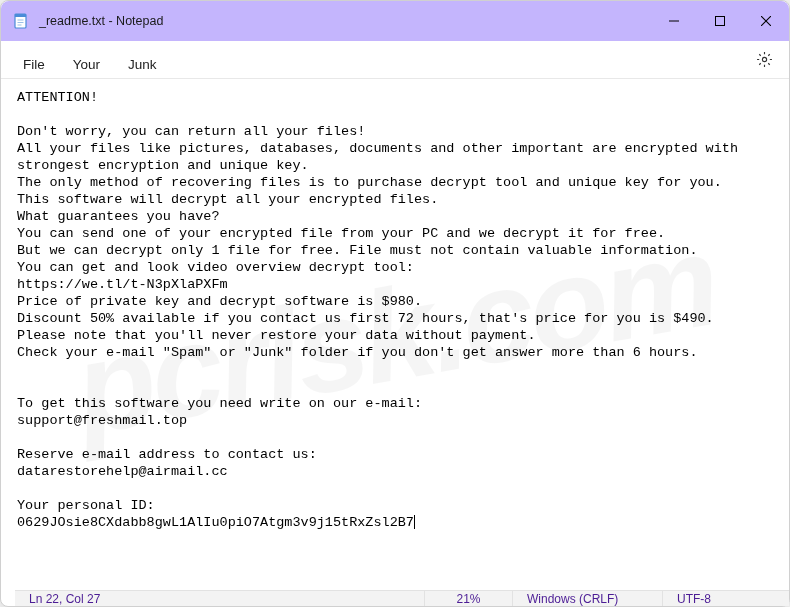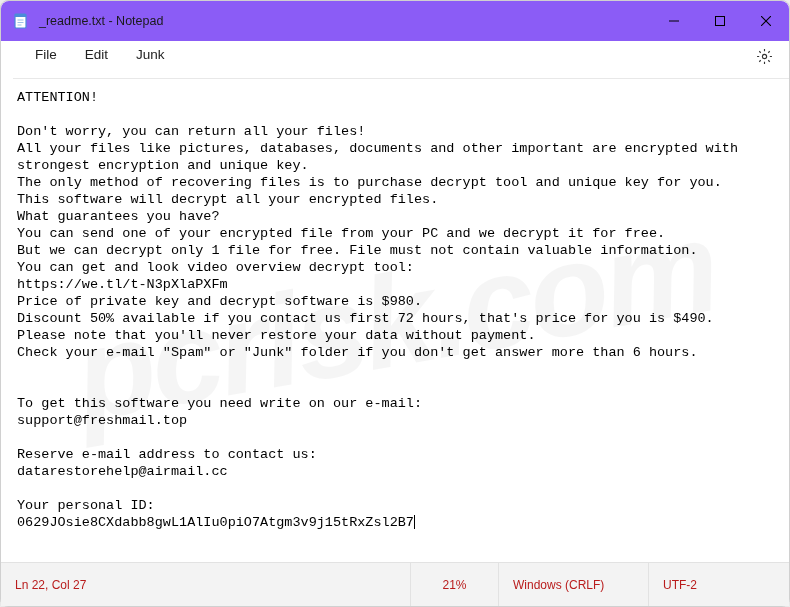--- a/index.html
+++ b/index.html
@@ -18,21 +18,21 @@
       border-radius: 8px;
       display: flex;
       flex-direction: column;
       box-shadow: 0 2px 8px rgba(0,0,0,0.08);
     }
     .titlebar {
       display: flex;
       align-items: center;
       height: 40px;
       padding: 0 0 0 12px;
-      background: #8b5cf6;
+      background: #c4b5fd;
       border-radius: 8px 8px 0 0;
     }
     .app-icon {
       width: 16px;
       height: 16px;
       margin-right: 10px;
       flex-shrink: 0;
     }
     .title-text {
       font-size: 12.5px;
@@ -49,26 +49,25 @@
       display: flex;
       align-items: center;
       justify-content: center;
       font-size: 11px;
       color: #000;
       cursor: default;
     }
     .win-btn svg { pointer-events: none; }
     .menubar {
       display: flex;
-      align-items: flex-start;
+      align-items: flex-end;
       height: 38px;
       padding: 0 8px;
       border-bottom: 1px solid #e8e8e8;
       background: #fff;
-      margin-left: 12px;
     }
     .menu-item {
       padding: 6px 14px;
       font-size: 13.5px;
       color: #222;
       cursor: default;
     }
     .menu-spacer { flex: 1; }
     .settings-btn {
       width: 34px;
@@ -93,25 +92,26 @@
       display: inline-block;
       width: 1px;
       height: 14px;
       background: #000;
       vertical-align: middle;
       margin-left: 0;
     }
     .statusbar {
       display: flex;
       align-items: center;
-      height: 44px;
+      height: 16px;
       background: #f3f3f3;
       border-top: 1px solid #e2e2e2;
       font-size: 12px;
-      color: #b91c1c;
+      color: #4c1d95;
+      margin-left: 14px;
     }
     .status-cell {
       padding: 0 14px;
       height: 100%;
       display: flex;
       align-items: center;
       border-right: 1px solid #e2e2e2;
     }
     .status-cell.first { flex: 0 0 410px; border-left: none; }
     .status-cell.zoom { flex: 0 0 88px; justify-content: center; }
@@ -162,21 +162,21 @@
         <svg width="10" height="10">
             <line x1="0" y1="0" x2="10" y2="10" stroke="#000" stroke-width="1.1"></line>
             <line x1="10" y1="0" x2="0" y2="10" stroke="#000" stroke-width="1.1"></line>
           </svg>
       </div>
     </div>
   </div>
 
   <div class="menubar">
     <div class="menu-item">File</div>
-    <div class="menu-item">Edit</div>
+    <div class="menu-item">Your</div>
     <div class="menu-item">Junk</div>
     <div class="menu-spacer"></div>
     <div class="settings-btn">
       <span>
         <svg width="17" height="17" viewBox="0 0 24 24" fill="none" stroke="#333" stroke-width="1.6">
           <circle cx="12" cy="12" r="3"></circle>
           <path d="M12 1.5v3M12 19.5v3M4.6 4.6l2.1 2.1M17.3 17.3l2.1 2.1M1.5 12h3M19.5 12h3M4.6 19.4l2.1-2.1M17.3 6.7l2.1-2.1"></path>
         </svg>
       </span>
     </div>
@@ -206,16 +206,16 @@
 Reserve e-mail address to contact us:
 datarestorehelp@airmail.cc
 
 Your personal ID:
 0629JOsie8CXdabb8gwL1AlIu0piO7Atgm3v9j15tRxZsl2B7</span><span class="caret"></span></div>
 
   <div class="statusbar">
     <div class="status-cell first">Ln 22, Col 27</div>
     <div class="status-cell zoom">21%</div>
     <div class="status-cell le">Windows (CRLF)</div>
-    <div class="status-cell enc">UTF-2</div>
+    <div class="status-cell enc">UTF-8</div>
   </div>
 
 </div>
 
 </body></html>

